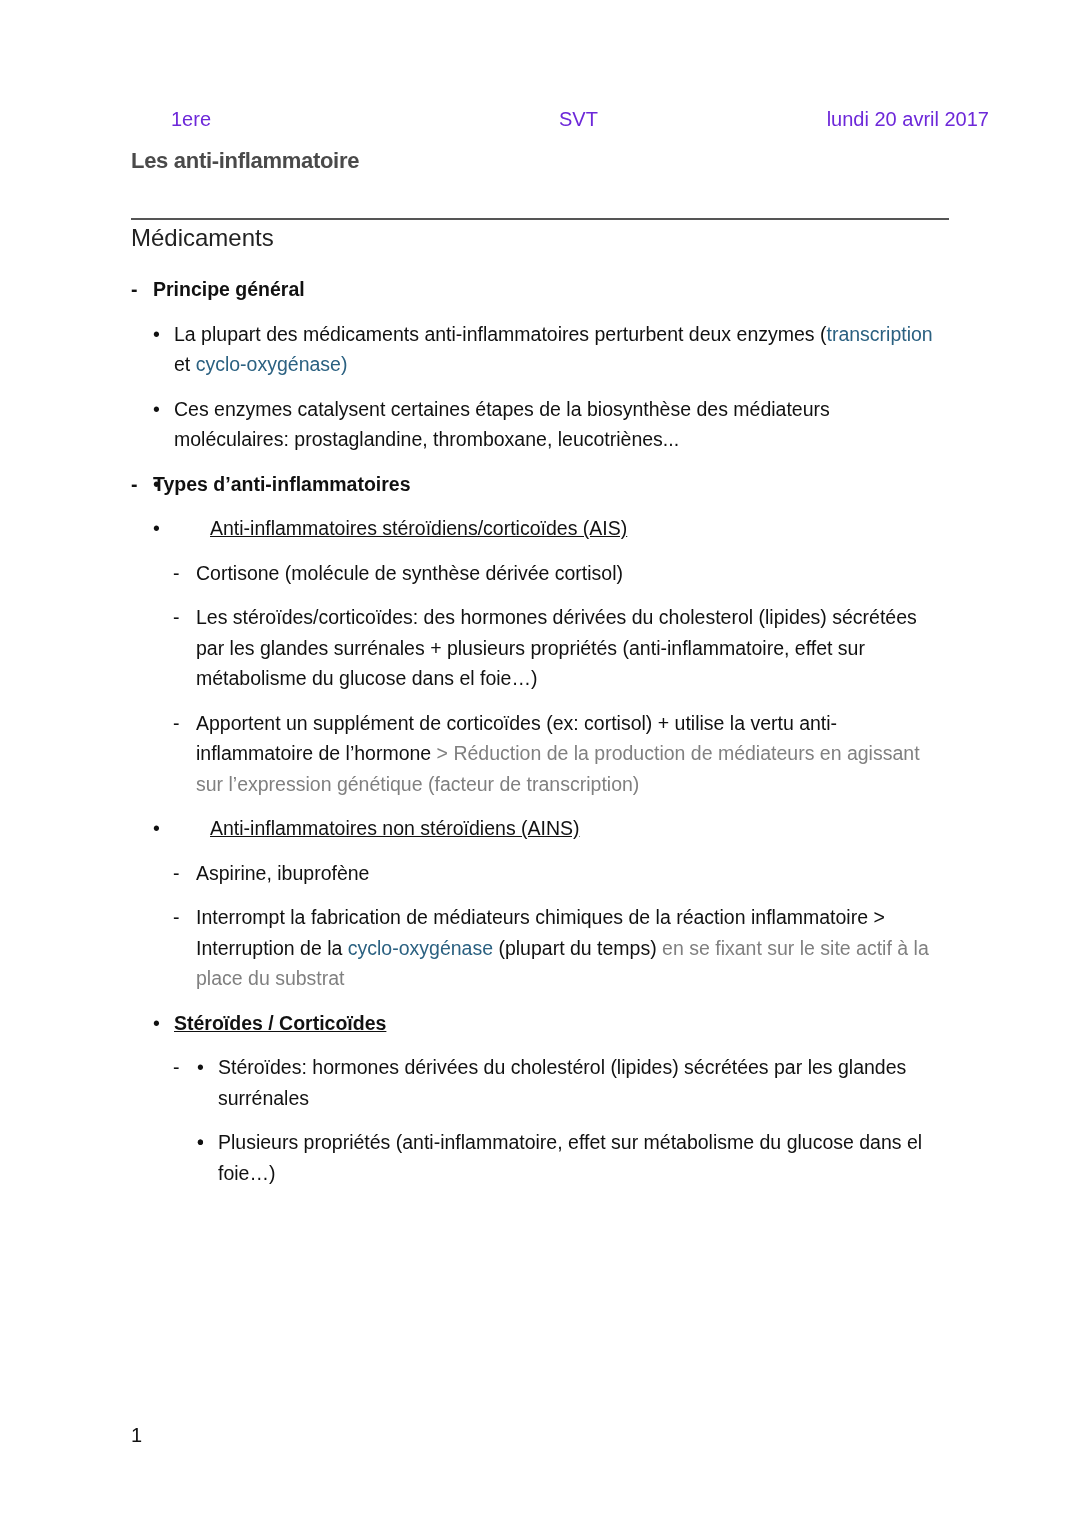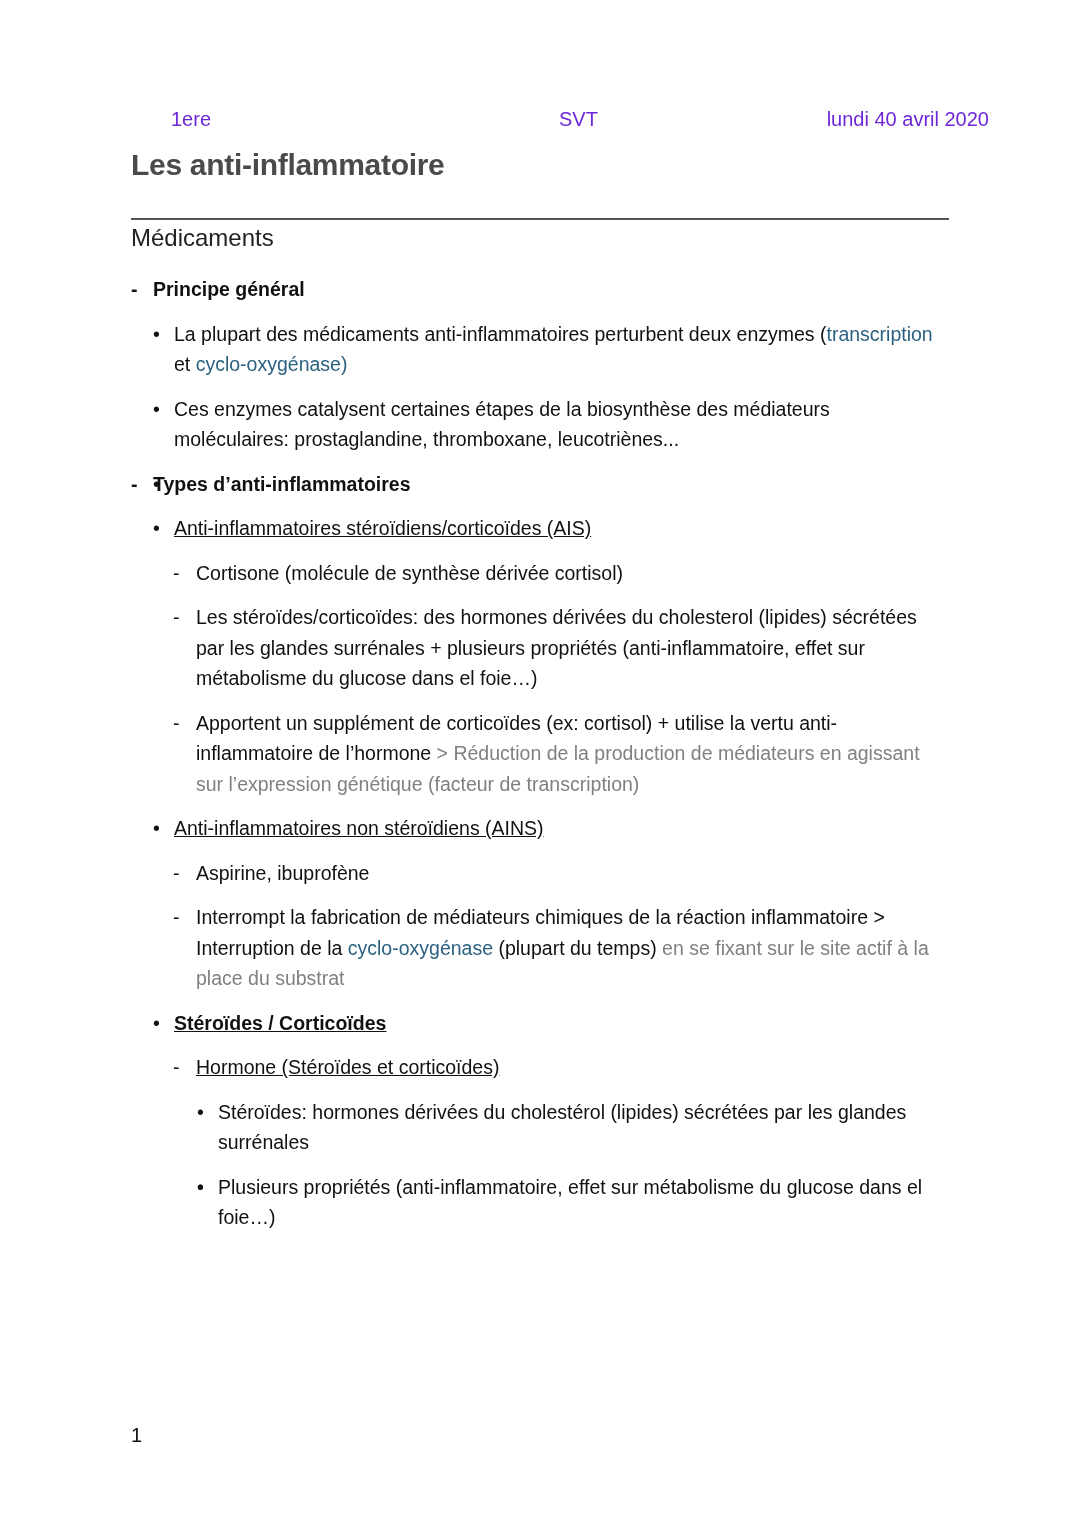--- a/index.html
+++ b/index.html
@@ -2,48 +2,48 @@
 <html><head>
   <meta charset="utf-8">
   <style>
     html, body { margin: 0; padding: 0; background: #ffffff; }
     body { width: 1080px; height: 1527px; position: relative; font-family: "Liberation Sans", sans-serif; color: #111; }
     .page { position: absolute; left: 131px; top: 0; width: 818px; }
     .hdr { position: absolute; top: 108px; left: 0; width: 818px; height: 26px; font-size: 20px; color: #6d28d9; margin-left: 40px; }
     .hdr .l { position: absolute; left: 0; }
     .hdr .c { position: absolute; left: 388px; }
     .hdr .r { position: absolute; right: 0; }
-    .title { position: absolute; top: 148px; left: 0; font-size: 30px; font-weight: bold; color: #4a4a4a; letter-spacing: -0.3px; }
+    .title { position: absolute; top: 148px; left: 0; font-size: 22px; font-weight: bold; color: #4a4a4a; letter-spacing: -0.3px; }
     .rule { position: absolute; top: 218px; left: 0; width: 818px; height: 2px; background: #555; }
     .section { position: absolute; top: 224px; left: 0; font-size: 24px; color: #222; }
     .content { position: absolute; top: 274px; left: 0; width: 818px; font-size: 19.5px; line-height: 30.5px; }
     .item { position: relative; margin-bottom: 14px; }
     .l0 { padding-left: 22px; font-weight: bold; }
     .l1 { padding-left: 43px; }
     .l2 { padding-left: 65px; }
     .l3 { padding-left: 87px; }
     .mk { position: absolute; top: 0; font-weight: normal; }
     .l0 .mk { left: 0; font-weight: bold; }
     .l1 .mk { left: 22px; }
     .l2 .mk { left: 42px; }
     .l3 .mk { left: 66px; }
-    .u { text-decoration: underline; }
+    .u { text-decoration: underline; margin-left: 36px; }
     .b { font-weight: bold; text-decoration: underline; }
     .blue { color: #2b6181; }
     .gray { color: #808080; }
     .pnum { position: absolute; top: 1424px; left: 131px; font-size: 20px; color: #111; }
   </style>
 </head>
 <body>
 
 <div class="page">
   <div class="hdr">
     <span class="l">1ere</span>
     <span class="c">SVT</span>
-    <span class="r">lundi 40 avril 2020</span>
+    <span class="r">lundi 20 avril 2017</span>
   </div>
 
   <div class="title">Les anti-inflammatoire</div>
   <div class="rule"></div>
   <div class="section">Médicaments</div>
 
   <div class="content">
 
     <div class="item l0">
       <span class="mk">-</span>
@@ -95,21 +95,20 @@
       <span class="mk">-</span>
       <span>Interrompt la fabrication de médiateurs chimiques de la réaction inflammatoire &gt; Interruption de la </span><span class="blue">cyclo-oxygénase</span><span> (plupart du temps) </span><span class="gray">en se fixant sur le site actif à la place du substrat</span>
     </div>
 
     <div class="item l1">
       <span class="mk">•</span>
       <span class="b">Stéroïdes / Corticoïdes</span>
     </div>
     <div class="item l2">
       <span class="mk">-</span>
-      <span class="u">Hormone (Stéroïdes et corticoïdes)</span>
     </div>
     <div class="item l3">
       <span class="mk">•</span>
       <span>Stéroïdes: hormones dérivées du cholestérol (lipides) sécrétées par les glandes surrénales</span>
     </div>
     <div class="item l3">
       <span class="mk">•</span>
     </div>
     <div class="item l3">
       <span class="mk">•</span>

